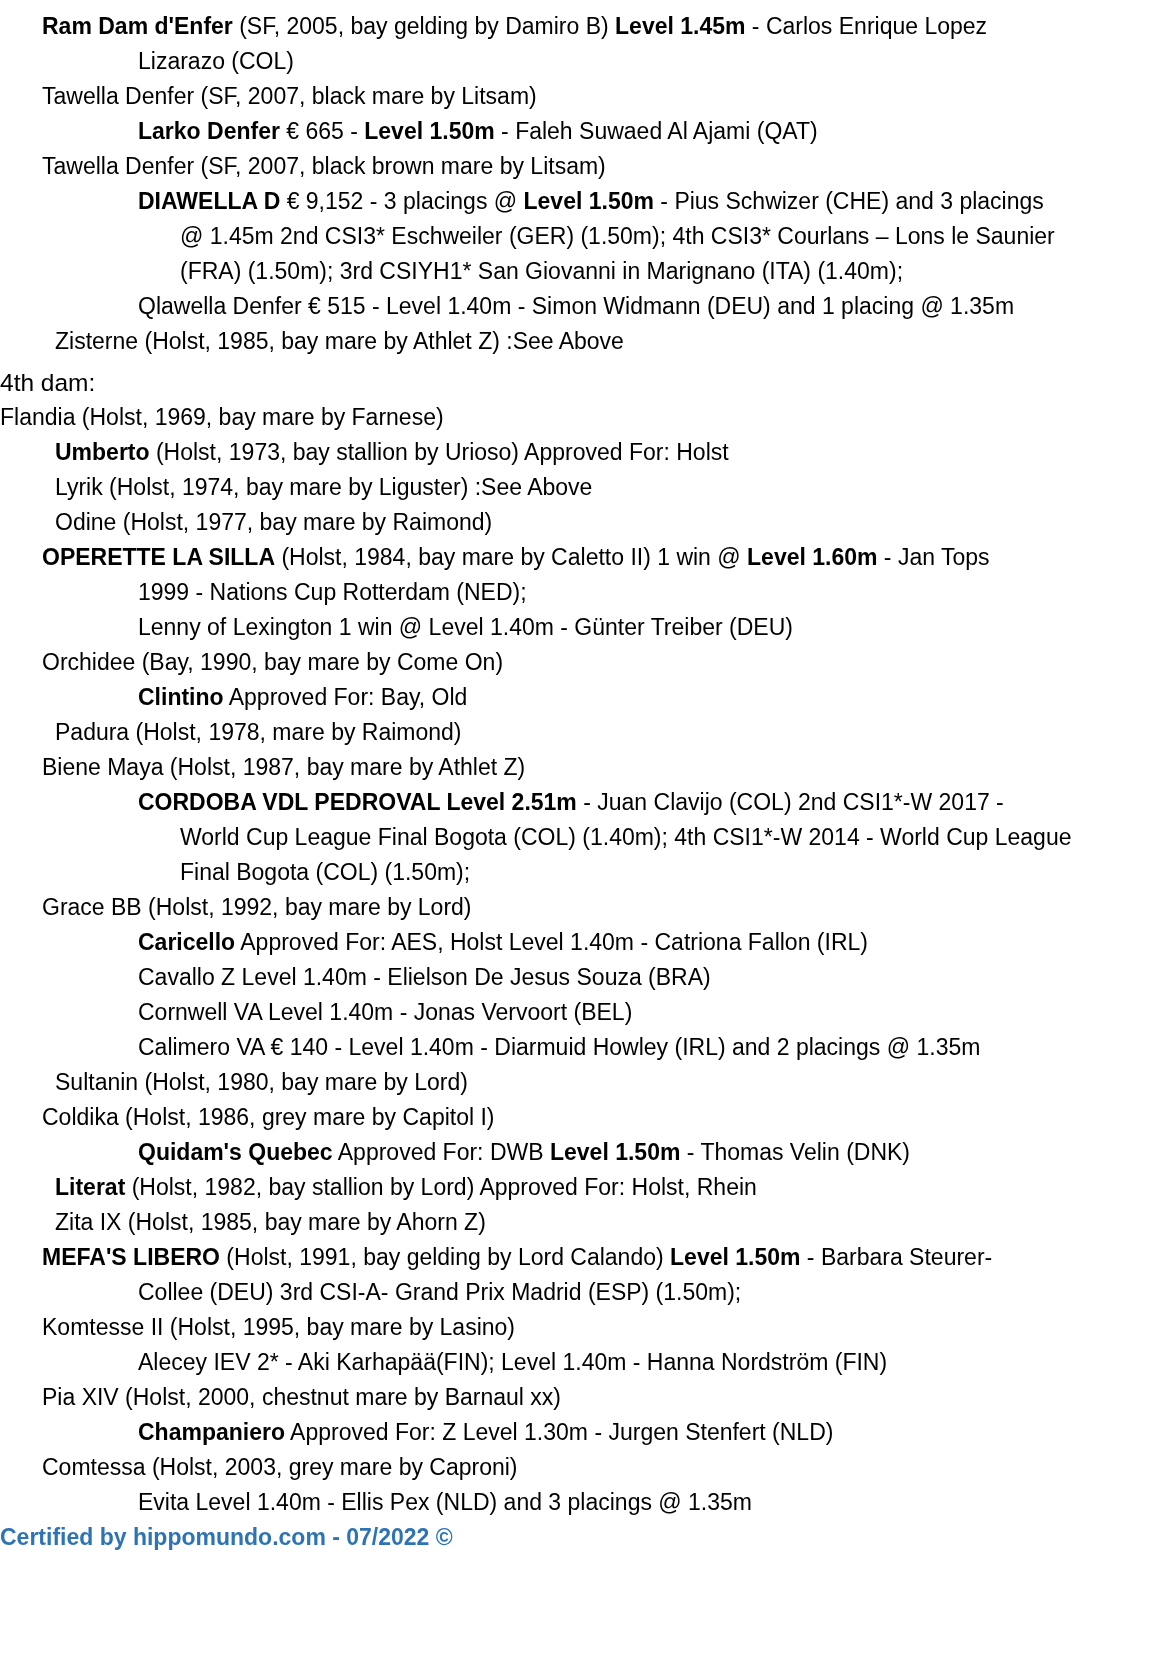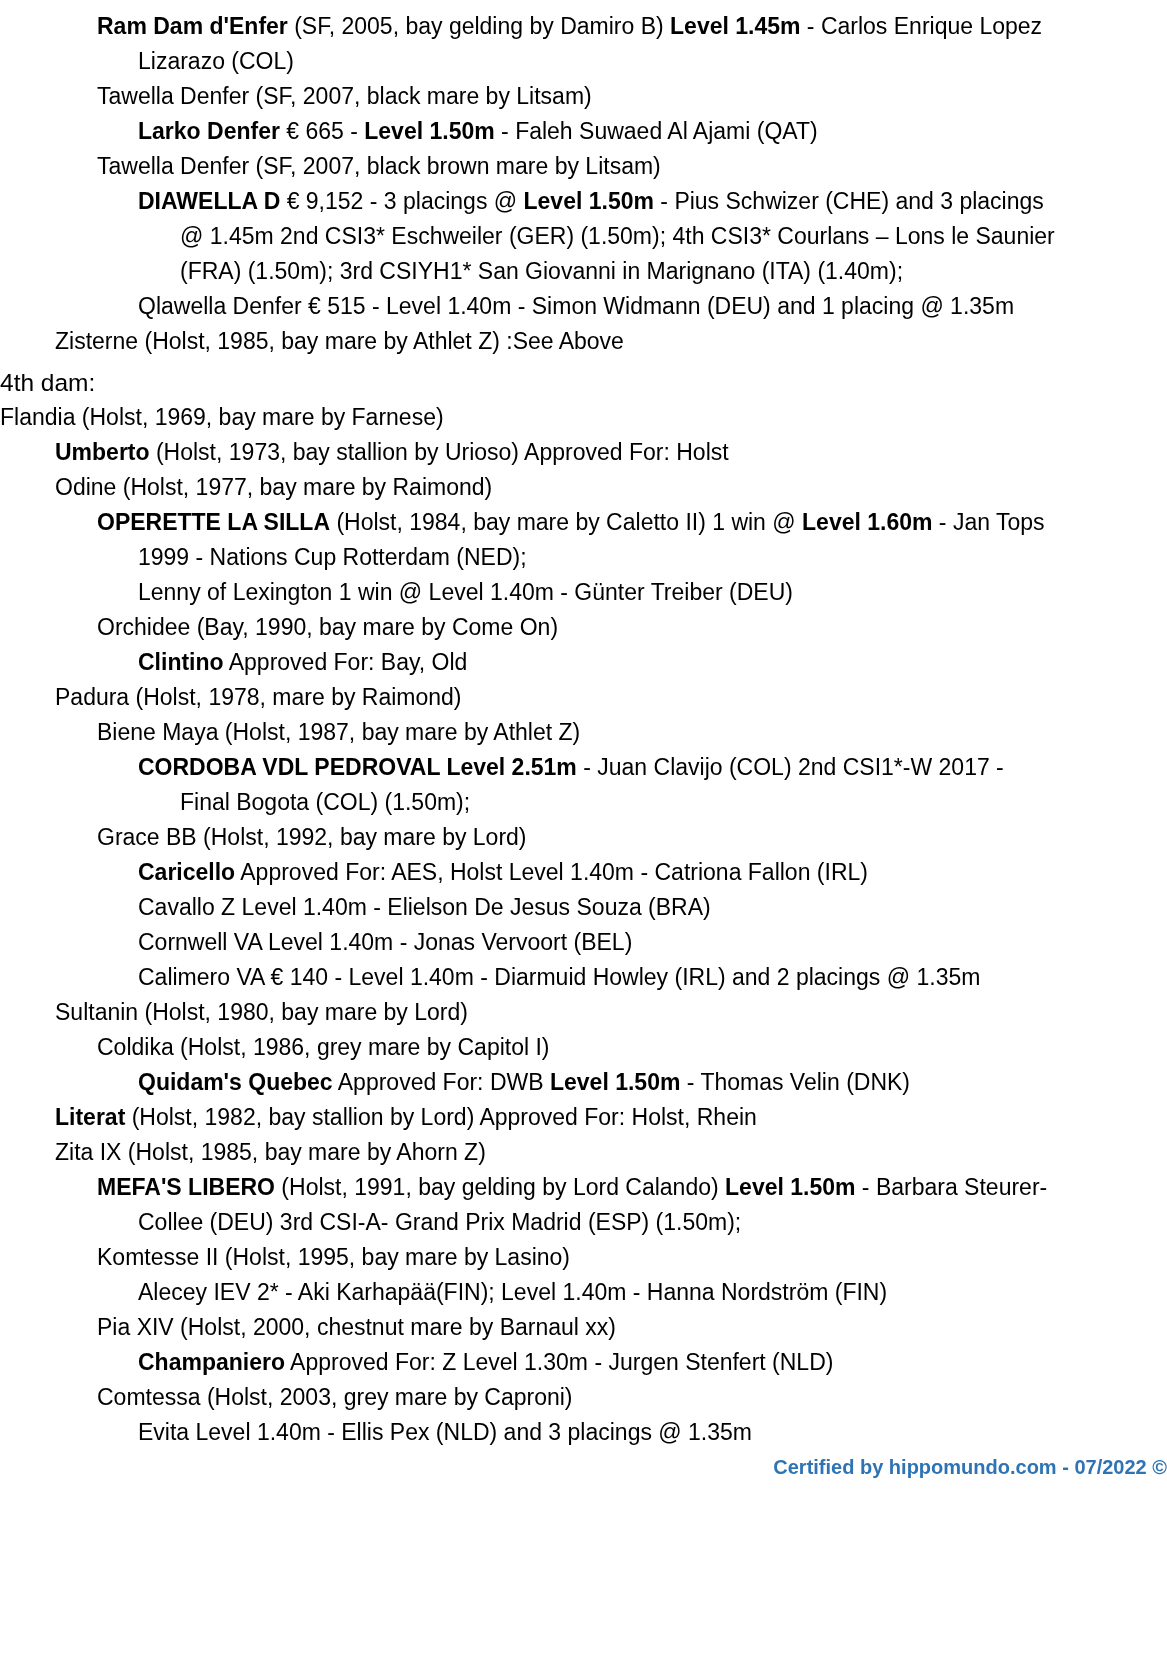--- a/index.html
+++ b/index.html
@@ -18,67 +18,69 @@
   .doc {
     padding-top: 9px;
     width: 1167px;
   }
   .line {
     line-height: 35px;
     white-space: nowrap;
   }
   .ind-0 { }
   .ind-1 { padding-left: 55px; }
-  .ind-2 { padding-left: 97px; }
+  .ind-2 { padding-left: 42px; }
   .ind-3 { padding-left: 138px; }
   .ind-4 { padding-left: 180px; }
   .b { font-weight: bold; }
   .u {
     text-underline-offset: 4px;
     text-decoration-thickness: 2px;
     text-align: center;
   }
   .heading {
     margin-top: 6px;
     font-size: 24.5px;
   }
   .footer {
     line-height: 35px;
-    text-align: right;
+    text-align: left;
     font-weight: bold;
-    font-size: 20px;
+    font-size: 23px;
   }
 </style>
 </head>
 <body>
 
 <div class="doc">
   <div id="lines">
       <div class="line ind-2"><span class="b">Ram Dam d'Enfer</span><span> (SF, 2005, bay gelding by Damiro B) </span><span class="b">Level 1.45m</span><span> - Carlos Enrique Lopez</span></div>
       <div class="line ind-3"><span>Lizarazo (COL)</span></div>
       <div class="line ind-2"><span>Tawella Denfer (SF, 2007, black mare by Litsam)</span></div>
       <div class="line ind-3"><span class="b">Larko Denfer</span><span> € 665 - </span><span class="b">Level 1.50m</span><span> - Faleh Suwaed Al Ajami (QAT)</span></div>
       <div class="line ind-2"><span>Tawella Denfer (SF, 2007, black brown mare by Litsam)</span></div>
       <div class="line ind-3"><span class="b">DIAWELLA D</span><span> € 9,152 - 3 placings @ </span><span class="b">Level 1.50m</span><span> - Pius Schwizer (CHE) and 3 placings</span></div>
       <div class="line ind-4"><span>@ 1.45m 2nd CSI3* Eschweiler (GER) (1.50m); 4th CSI3* Courlans – Lons le Saunier</span></div>
       <div class="line ind-4"><span>(FRA) (1.50m); 3rd CSIYH1* San Giovanni in Marignano (ITA) (1.40m);</span></div>
       <div class="line ind-3"><span>Qlawella Denfer € 515 - </span><span class="u">Level 1.40m</span><span> - Simon Widmann (DEU) and 1 placing @ 1.35m</span></div>
       <div class="line ind-1"><span>Zisterne (Holst, 1985, bay mare by Athlet Z) :See Above</span></div>
       <div class="line ind-0 heading"><span class="u">4th dam</span><span>:</span></div>
       <div class="line ind-0"><span>Flandia (Holst, 1969, bay mare by Farnese)</span></div>
       <div class="line ind-1"><span class="b">Umberto</span><span> (Holst, 1973, bay stallion by Urioso) Approved For: Holst</span></div>
+      <div class="line ind-1"><span>Lyrik (Holst, 1974, bay mare by Liguster) :See Above</span></div>
       <div class="line ind-1"><span>Odine (Holst, 1977, bay mare by Raimond)</span></div>
       <div class="line ind-2"><span class="b">OPERETTE LA SILLA</span><span> (Holst, 1984, bay mare by Caletto II) 1 win @ </span><span class="b">Level 1.60m</span><span> - Jan Tops</span></div>
       <div class="line ind-3"><span>1999 - Nations Cup Rotterdam (NED);</span></div>
       <div class="line ind-3"><span>Lenny of Lexington 1 win @ </span><span class="u">Level 1.40m</span><span> - Günter Treiber (DEU)</span></div>
       <div class="line ind-2"><span>Orchidee (Bay, 1990, bay mare by Come On)</span></div>
       <div class="line ind-3"><span class="b">Clintino</span><span> Approved For: Bay, Old</span></div>
       <div class="line ind-1"><span>Padura (Holst, 1978, mare by Raimond)</span></div>
       <div class="line ind-2"><span>Biene Maya (Holst, 1987, bay mare by Athlet Z)</span></div>
       <div class="line ind-3"><span class="b">CORDOBA VDL PEDROVAL Level 2.51m</span><span> - Juan Clavijo (COL) 2nd CSI1*-W 2017 -</span></div>
+      <div class="line ind-4"><span>World Cup League Final Bogota (COL) (1.40m); 4th CSI1*-W 2014 - World Cup League</span></div>
       <div class="line ind-4"><span>Final Bogota (COL) (1.50m);</span></div>
       <div class="line ind-2"><span>Grace BB (Holst, 1992, bay mare by Lord)</span></div>
       <div class="line ind-3"><span class="b">Caricello</span><span> Approved For: AES, Holst </span><span class="u">Level 1.40m</span><span> - Catriona Fallon (IRL)</span></div>
       <div class="line ind-3"><span>Cavallo Z </span><span class="u">Level 1.40m</span><span> - Elielson De Jesus Souza (BRA)</span></div>
       <div class="line ind-3"><span>Cornwell VA </span><span class="u">Level 1.40m</span><span> - Jonas Vervoort (BEL)</span></div>
       <div class="line ind-3"><span>Calimero VA € 140 - </span><span class="u">Level 1.40m</span><span> - Diarmuid Howley (IRL) and 2 placings @ 1.35m</span></div>
       <div class="line ind-1"><span>Sultanin (Holst, 1980, bay mare by Lord)</span></div>
       <div class="line ind-2"><span>Coldika (Holst, 1986, grey mare by Capitol I)</span></div>
       <div class="line ind-3"><span class="b">Quidam's Quebec</span><span> Approved For: DWB </span><span class="b">Level 1.50m</span><span> - Thomas Velin (DNK)</span></div>
       <div class="line ind-1"><span class="b">Literat</span><span> (Holst, 1982, bay stallion by Lord) Approved For: Holst, Rhein</span></div>

